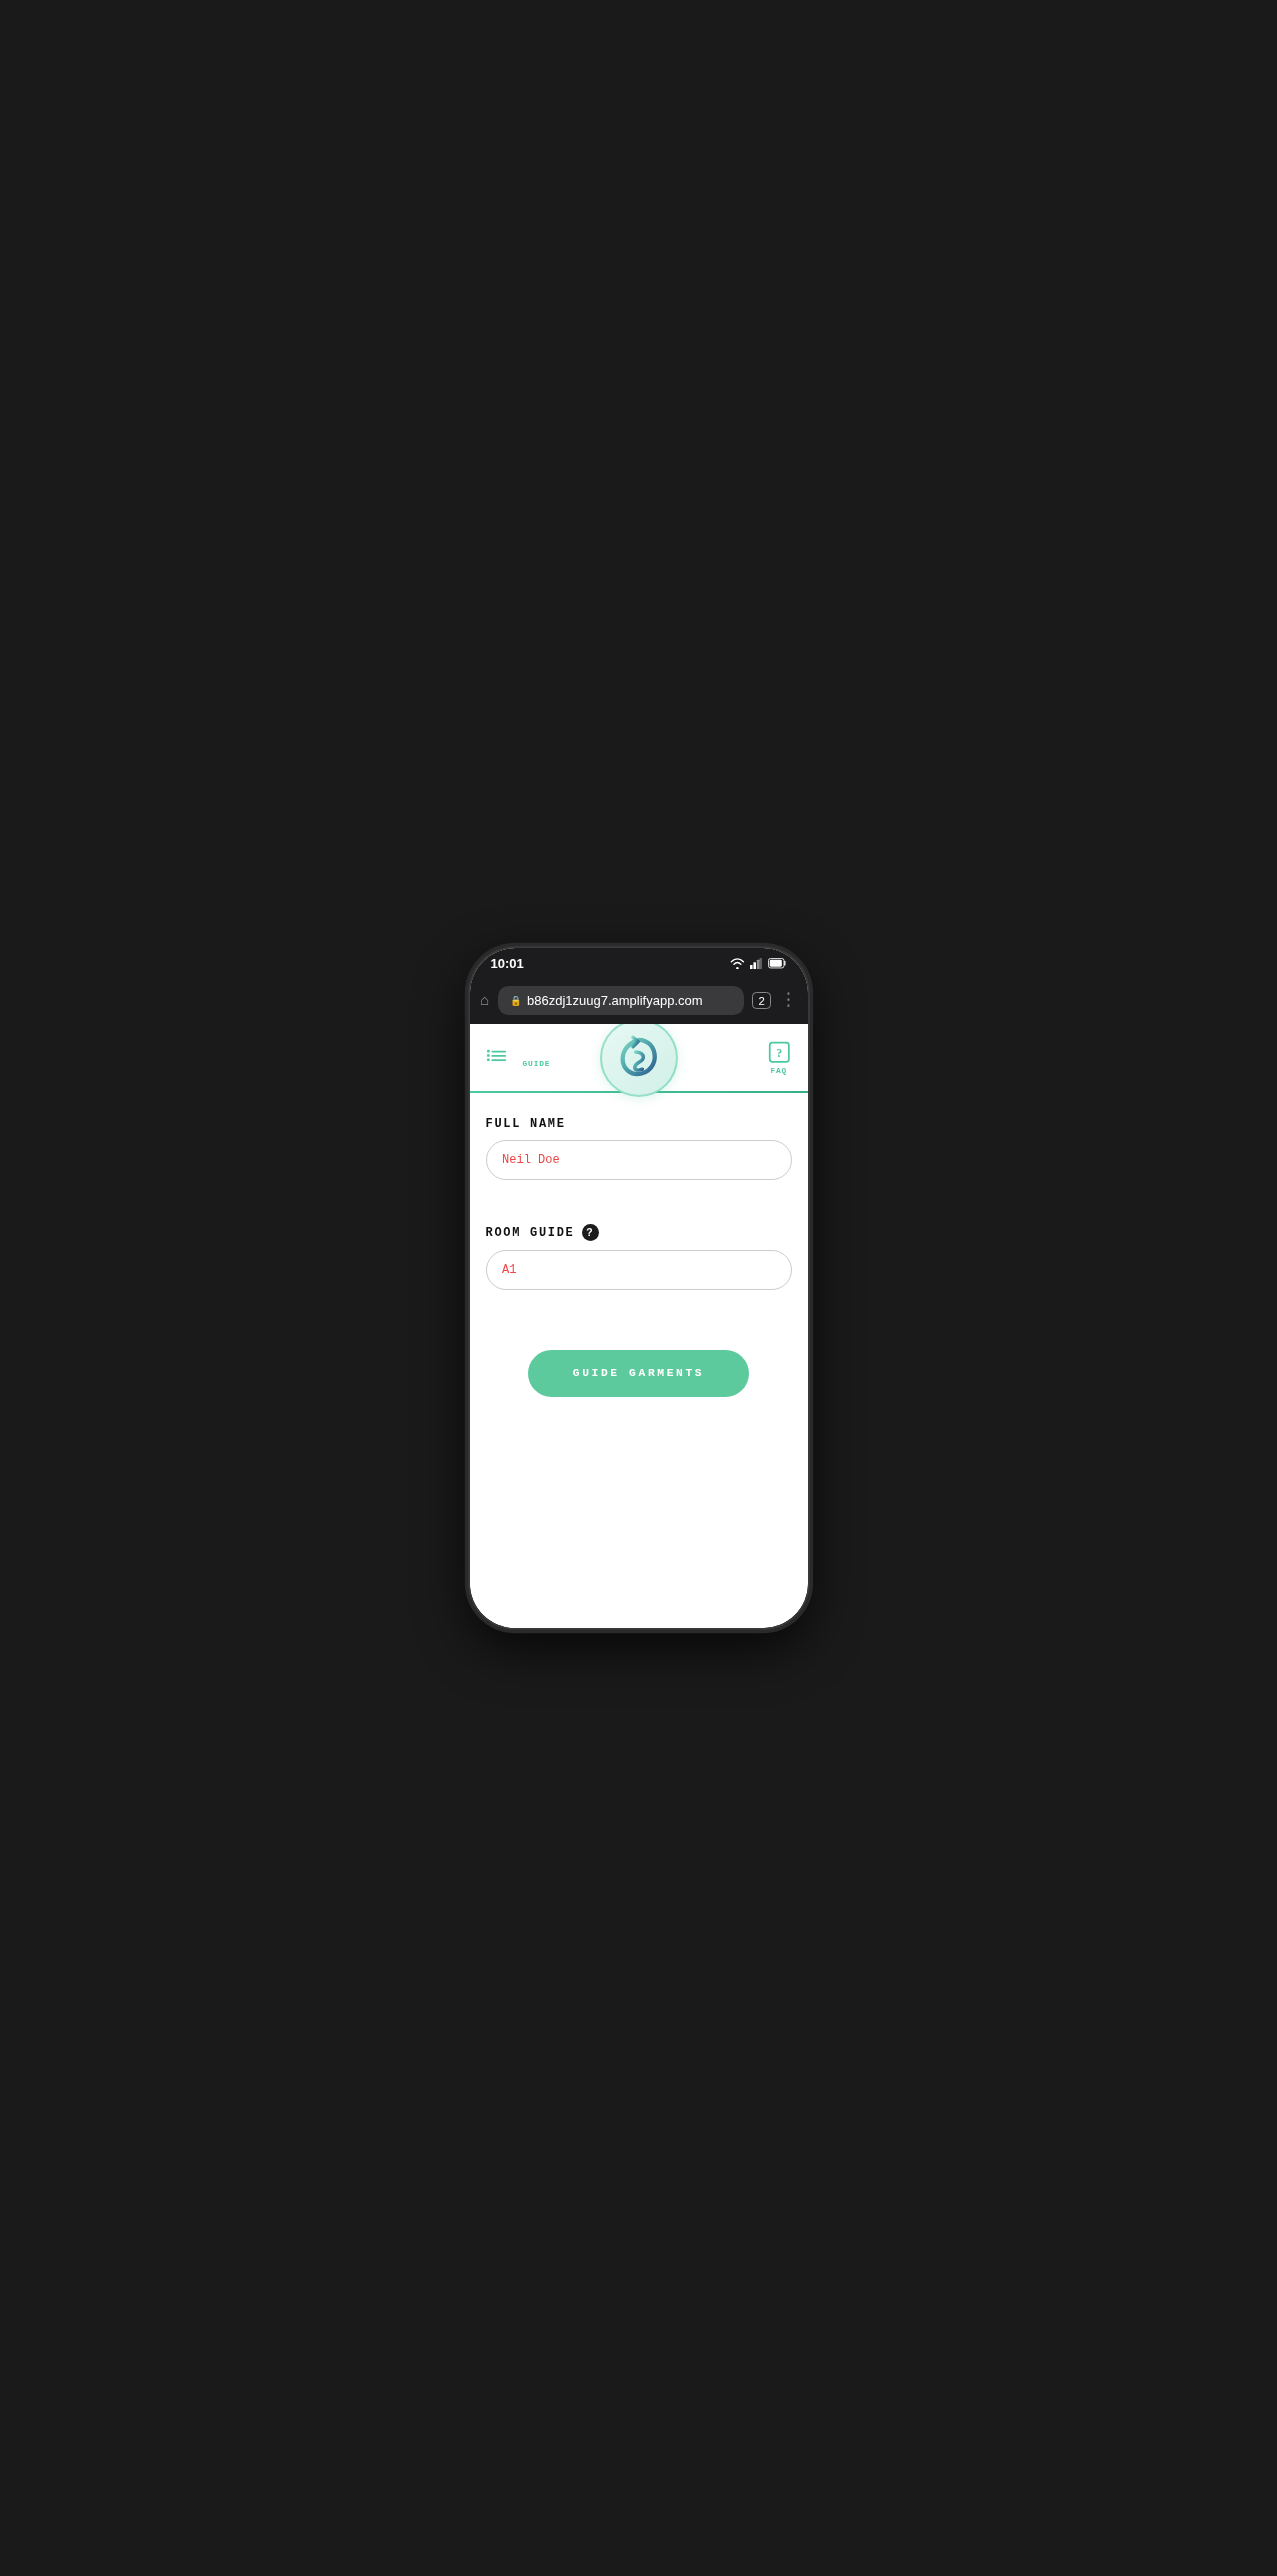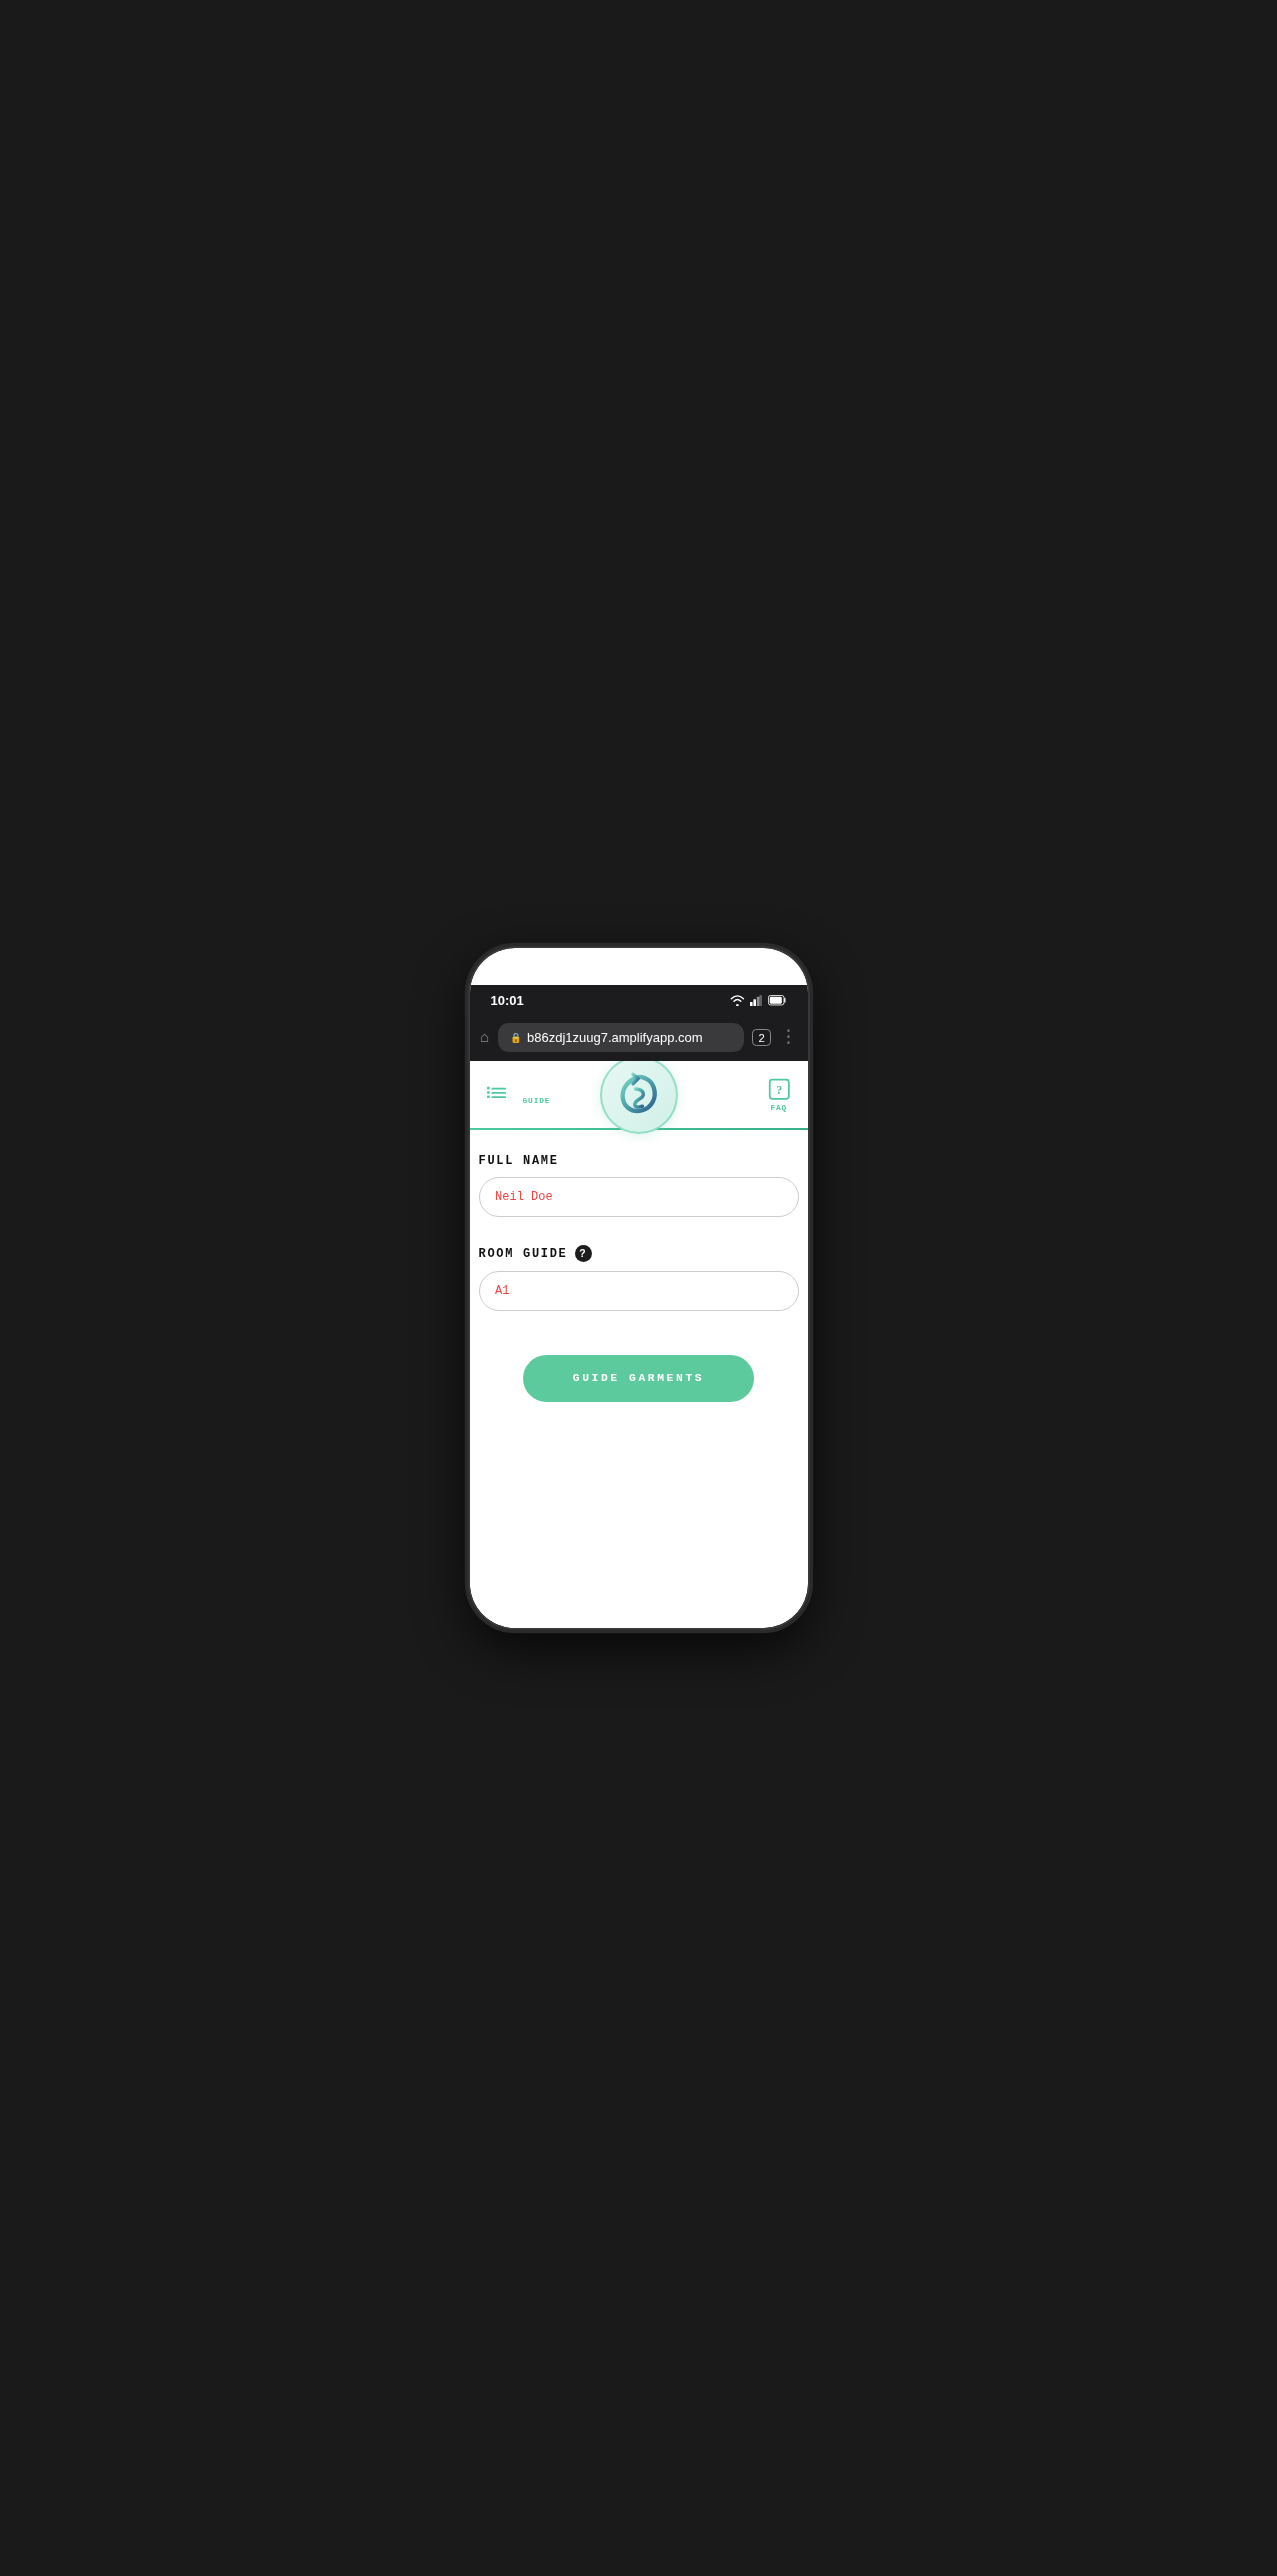--- a/index.html
+++ b/index.html
@@ -64,21 +64,20 @@
     
     .status-bar {
       background: #1c1c1e;
       color: #fff;
       height: 31px;
       display: flex;
       align-items: center;
       justify-content: space-between;
       padding: 0 21px;
       flex-shrink: 0;
-      margin-top: 37px;
     }
 
     .status-time {
       font-size: 13px;
       font-weight: 600;
       font-family: -apple-system, sans-serif;
       color: #fff;
     }
 
     .status-icons {
@@ -214,24 +213,24 @@
     }
 
     .header-divider {
       height: 2.6px;
       background: linear-gradient(to right, #4cc9a0, #38b08a);
       margin-top: 15.6px;
     }
 
     
     .form-area {
-      padding: 24px 9px;
+      padding: 24px 16px;
       display: flex;
       flex-direction: column;
-      gap: 0;
+      gap: 16px;
     }
 
     .field-label {
       font-size: 12px;
       font-family: 'Courier New', Courier, monospace;
       font-weight: 700;
       color: #111;
       letter-spacing: 1.7px;
       margin-bottom: 8.7px;
       display: flex;

